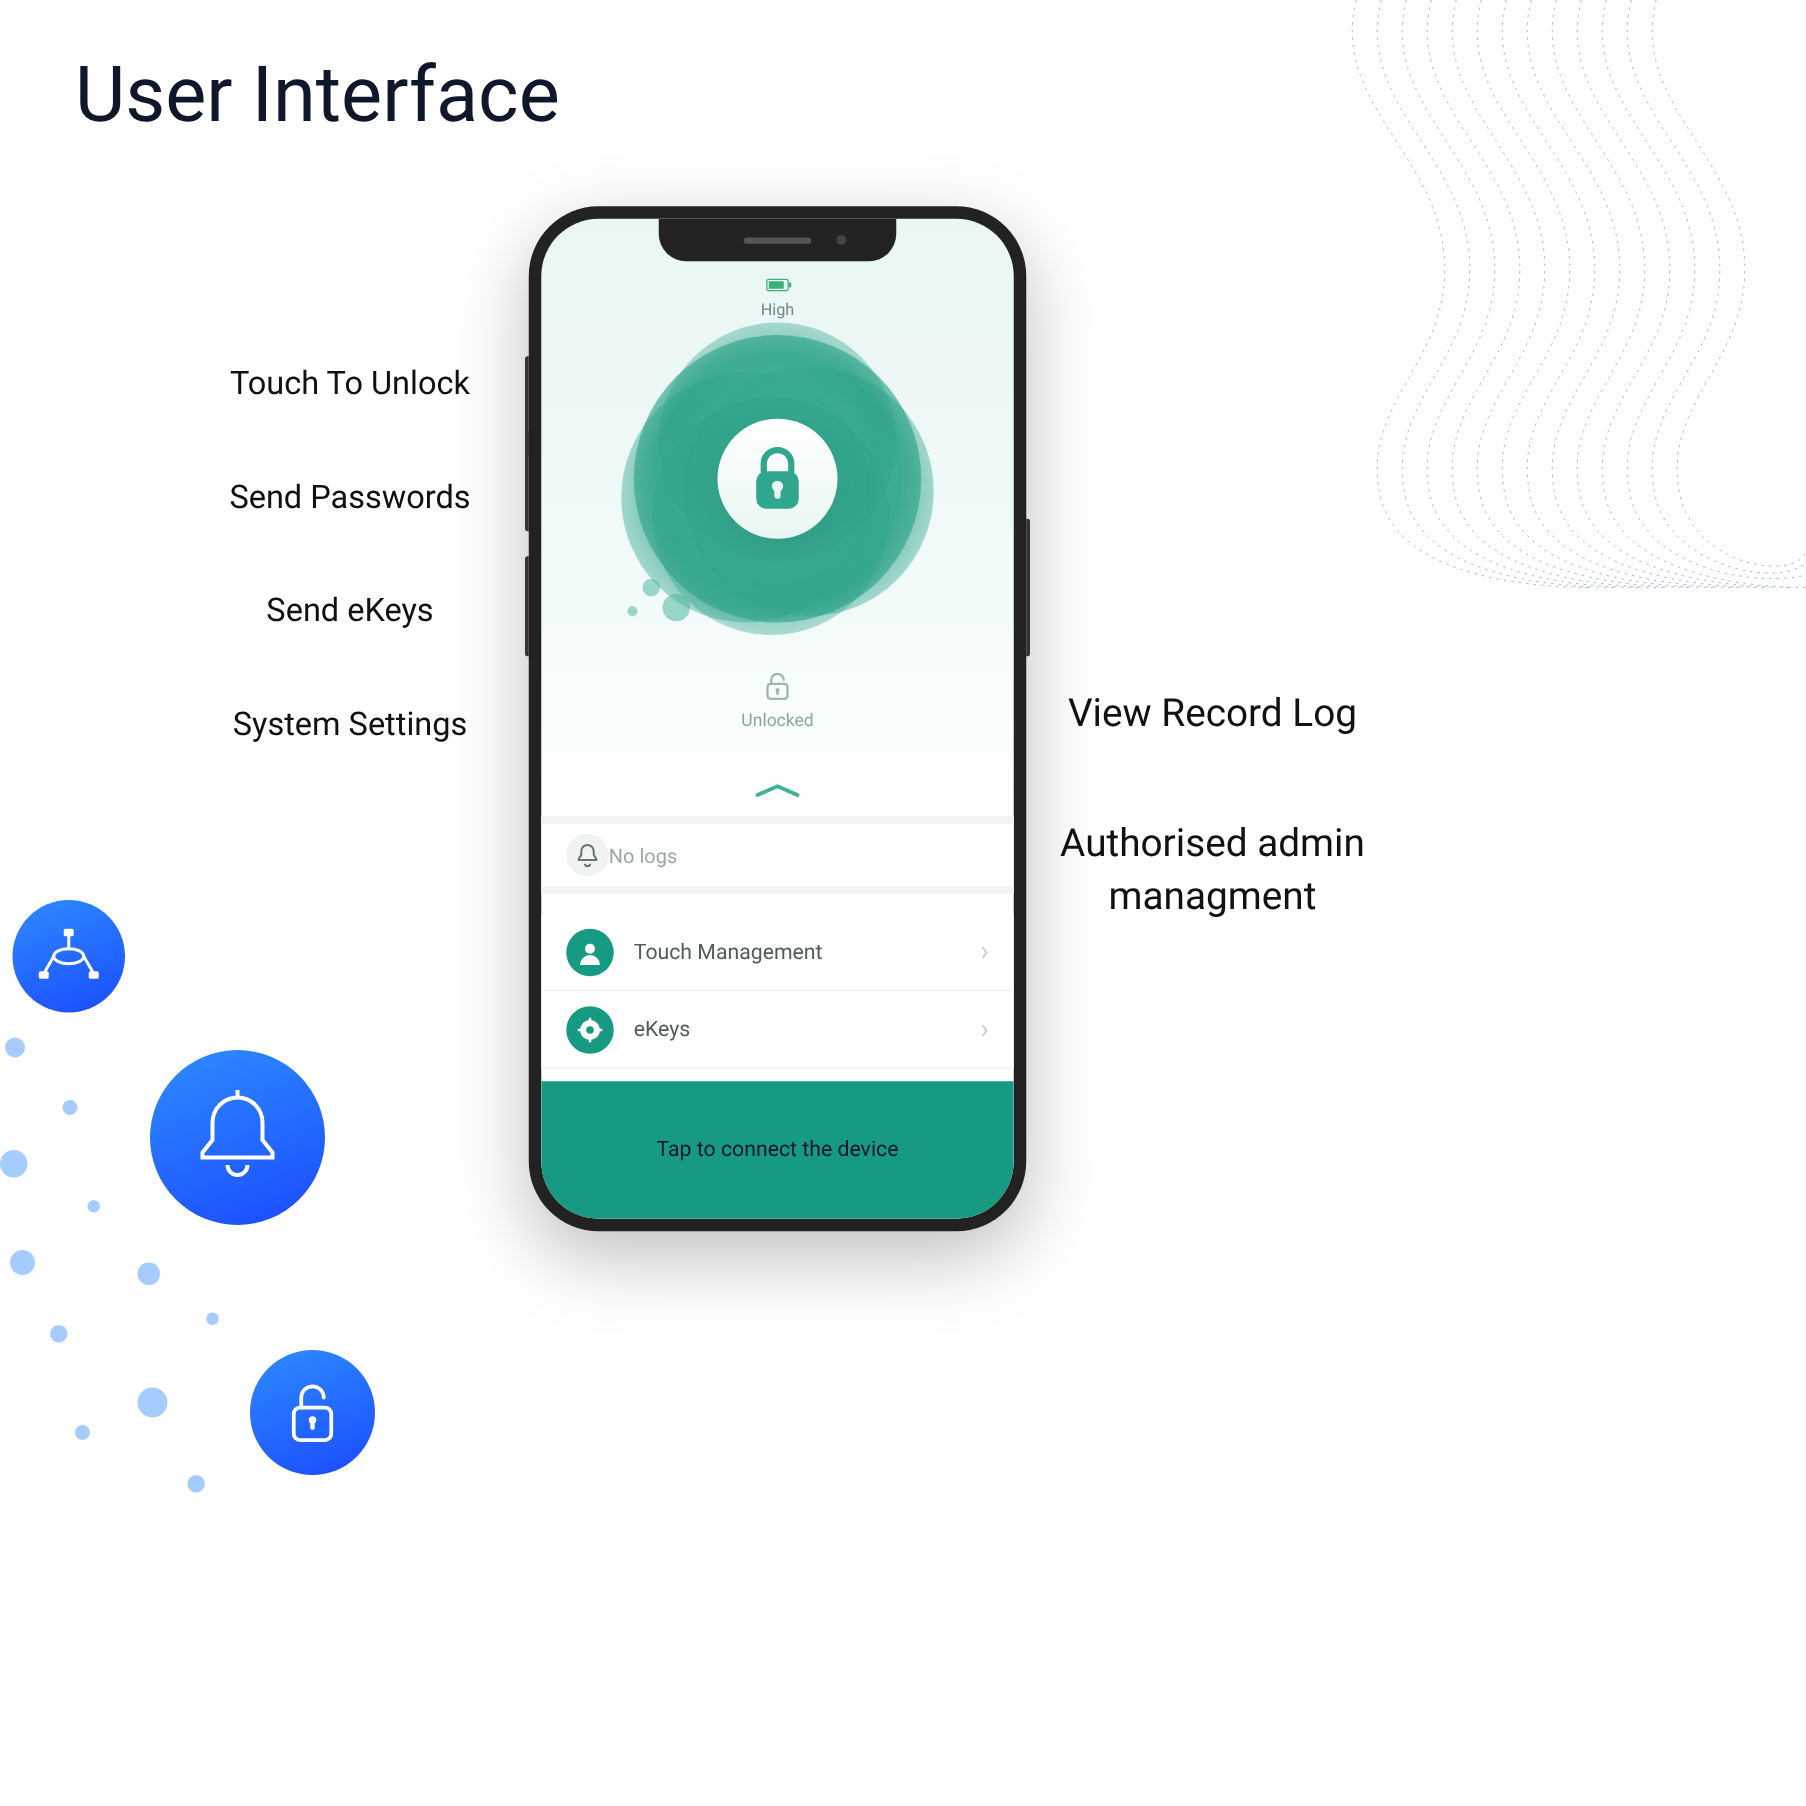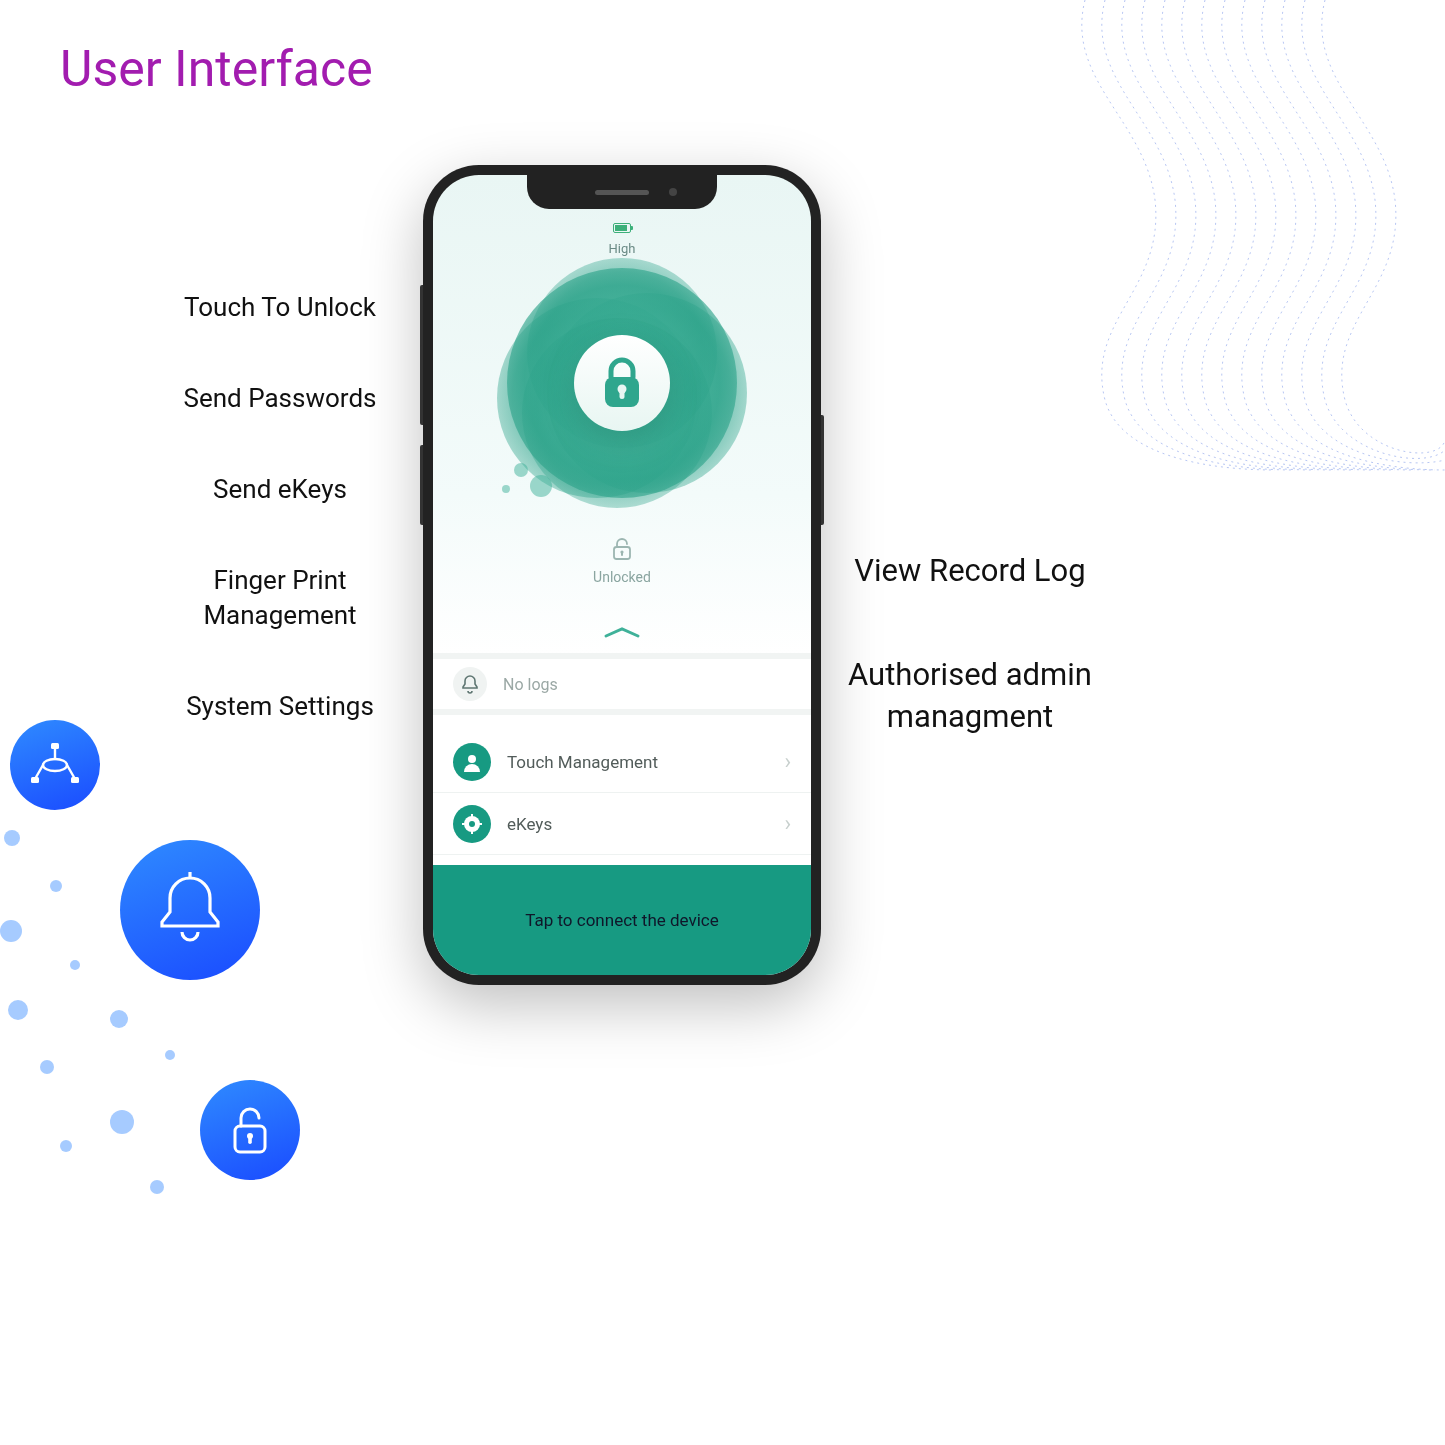--- a/index.html
+++ b/index.html
@@ -10,23 +10,23 @@
     font-family: -apple-system, BlinkMacSystemFont, "Segoe UI", Roboto, sans-serif;
     position: relative;
     overflow: hidden;
   }
 
   
   .page-title {
     position: absolute;
     top: 40px;
     left: 60px;
-    font-size: 50px;
+    font-size: 62px;
     font-weight: 400;
-    color: #a21caf;
+    color: #0f172a;
   }
 
   
   .wave-pattern {
     position: absolute;
     top: 0;
     right: 0;
     width: 420px;
     height: 480px;
     pointer-events: none;
@@ -203,21 +203,20 @@
   .logs-row {
     position:absolute;
     top: 478px;
     left:0; right:0;
     height:62px;
     background:#ffffff;
     border-top:6px solid #f1f4f3;
     border-bottom:6px solid #f1f4f3;
     display:flex; align-items:center;
     padding-left:20px;
-    gap:16px;
     color:#9ba8a5;
     font-size:16px;
   }
   .logs-icon{
     width:34px; height:34px; border-radius:50%;
     background:#f0f3f2;
     display:flex;align-items:center;justify-content:center;
   }
 
   
@@ -289,21 +288,20 @@
     <path d="M300,0 C280,80 360,120 370,200 C380,290 300,320 320,400 C335,455 415,465 420,440"></path>
   </g>
 </svg>
 
 <h1 class="page-title">User Interface</h1>
 
 <div class="left-labels">
   <div class="feature-label">Touch To Unlock</div>
   <div class="feature-label">Send Passwords</div>
   <div class="feature-label">Send eKeys</div>
-  <div class="feature-label">Finger Print Management</div>
   <div class="feature-label">System Settings</div>
 </div>
 
 <div class="right-labels">
   <div class="feature-label">View Record Log</div>
   <div class="feature-label">Authorised admin managment</div>
 </div>
 
 <div class="phone">
   <div class="phone-inner">

